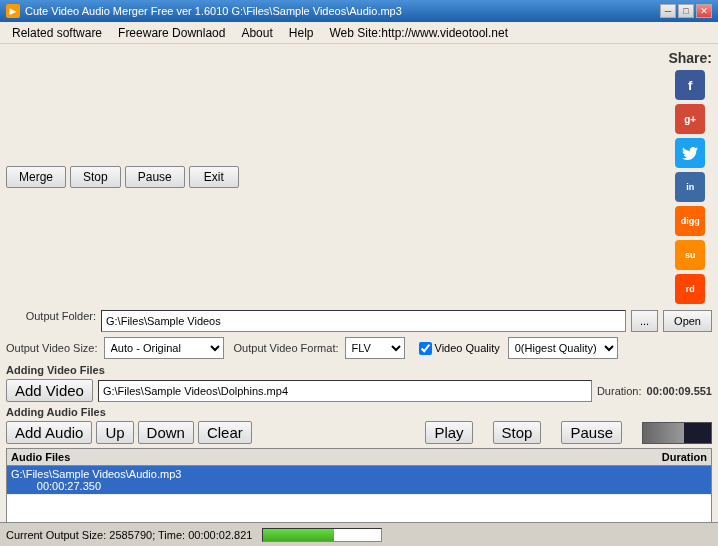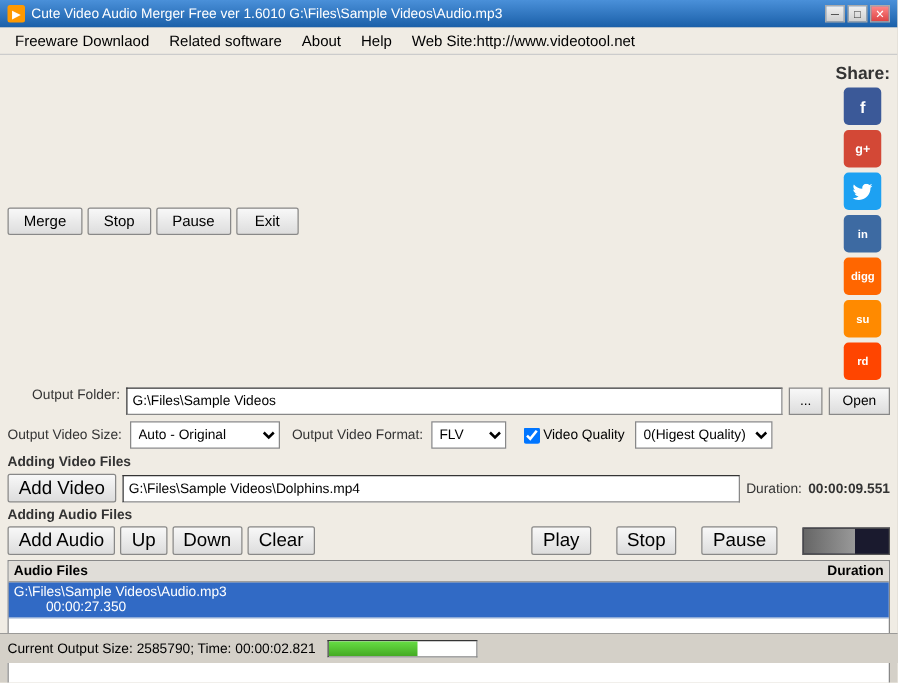--- a/index.html
+++ b/index.html
@@ -296,21 +296,21 @@
       color: white;
       flex-direction: column;
     }
     .audio-table-body {
       min-height: 140px;
     }
 
     
     .status-bar {
       position: fixed;
-      bottom: 16px;
+      bottom: 0;
       left: 0;
       width: 718px;
       height: 24px;
       background: #d4d0c8;
       border-top: 1px solid #888;
       display: flex;
       align-items: center;
       padding: 0 6px;
       gap: 10px;
       font-size: 11px;
@@ -345,22 +345,22 @@
     <span>Cute Video Audio Merger Free  ver 1.6010  G:\Files\Sample Videos\Audio.mp3</span>
   </div>
   <div class="title-bar-controls">
     <div class="tb-btn">─</div>
     <div class="tb-btn">□</div>
     <div class="tb-btn close">✕</div>
   </div>
 </div>
 
 <div class="menu-bar">
+  <span class="menu-item">Related software</span>
   <span class="menu-item">Freeware Downlaod</span>
-  <span class="menu-item">Related software</span>
   <span class="menu-item">About</span>
   <span class="menu-item">Help</span>
   <span class="menu-item">Web Site:http://www.videotool.net</span>
 </div>
 
 <div class="main-content">
 
   <div class="toolbar">
     <div class="toolbar-left">
       <button class="btn">Merge</button>

